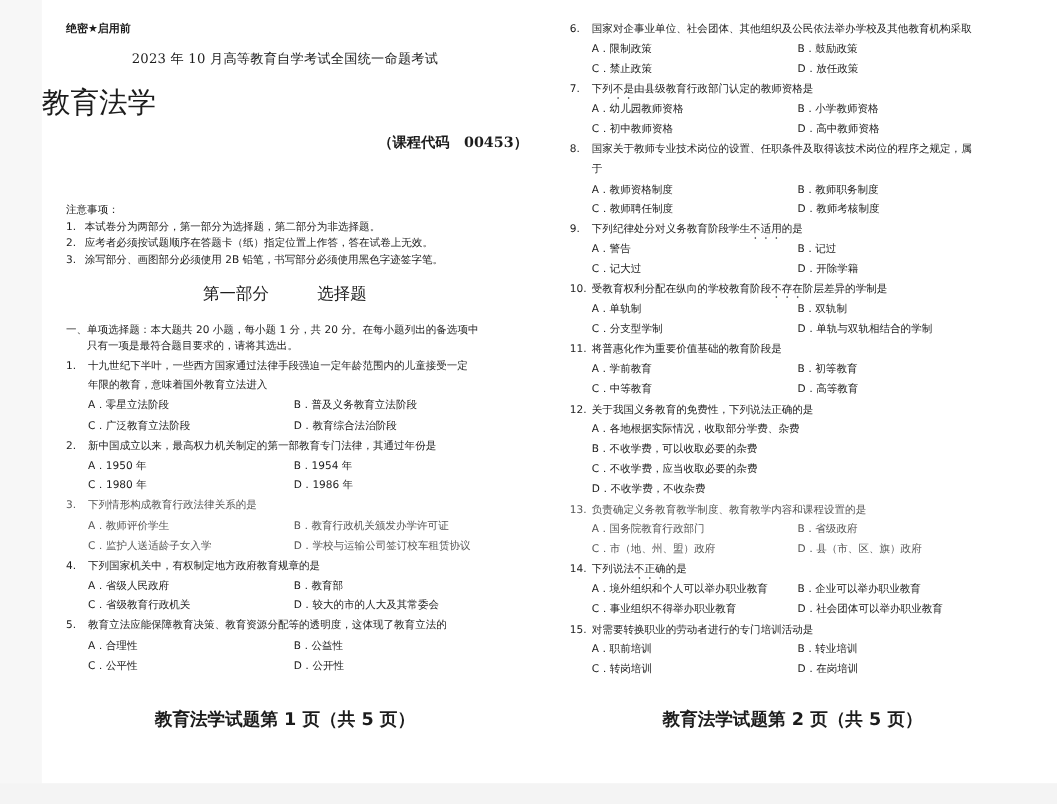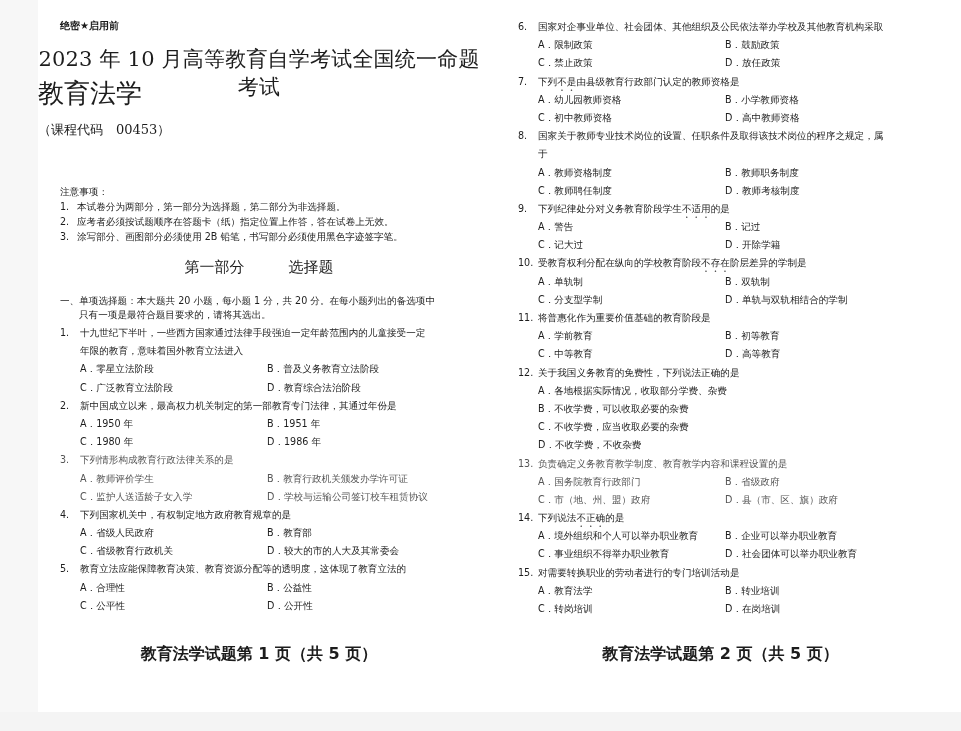--- a/index.html
+++ b/index.html
@@ -10,23 +10,23 @@
     color: #1c1c1c;
     position: relative;
   }
   .edge-left { position: absolute; left: 0; top: 0; width: 38px; height: 731px; background: #f7f7f7; }
   .edge-bottom { position: absolute; left: 0; top: 712px; width: 961px; height: 19px; background: #f4f4f4; }
   .page { position: absolute; top: 0; height: 712px; }
   .page-left { left: 38px; width: 442px; }
   .page-right { left: 480px; width: 481px; }
 
   .secret { position: absolute; left: 22px; top: 19px; font-size: 10px; font-weight: bold; font-family: "DejaVu Sans", sans-serif; }
-  .exam-title { position: absolute; left: 0; width: 442px; top: 45px; text-align: center; font-size: 21px; letter-spacing: 0.2px; }
+  .exam-title { position: absolute; left: 0; width: 442px; top: 45px; text-align: center; font-size: 12px; letter-spacing: 0.2px; }
   .subject { position: absolute; left: 0; width: 442px; top: 76px; text-align: left; font-size: 26px; font-family: Liberation Sans, sans-serif; }
-  .code { position: absolute; left: 0; width: 442px; top: 121px; text-align: left; font-size: 13px; }
+  .code { position: absolute; left: 0; width: 442px; top: 121px; text-align: right; font-size: 13px; font-weight: bold; }
 
   .notes { position: absolute; left: 22px; top: 184px; font-size: 9.6px; line-height: 15px; font-family: "DejaVu Sans", sans-serif; }
   .notes .nitem { display: flex; }
   .notes .nnum { width: 17px; }
 
   .part-title { position: absolute; left: 0; width: 442px; top: 258px; text-align: center; font-size: 15px; font-family: "DejaVu Sans", sans-serif; }
   .part-title span { margin: 0 22px; }
 
   .instr { position: absolute; left: 22px; top: 294px; width: 400px; font-size: 9.6px; line-height: 13.5px; font-family: "DejaVu Sans", sans-serif; }
   .instr .l2 { padding-left: 19px; }
@@ -100,21 +100,21 @@
       </div>
     </div>
 
     <div>
       <div class="q">
           <span class="qnum">2.</span>
           <span class="qtext">新中国成立以来，最高权力机关制定的第一部教育专门法律，其通过年份是</span>
         </div>
       <div class="opts">
         <div class="opt">A．1950 年</div>
-        <div class="opt">B．1951 年</div>
+        <div class="opt">B．1954 年</div>
         <div class="opt">C．1980 年</div>
         <div class="opt">D．1986 年</div>
       </div>
     </div>
 
     <div class="faded">
       <div class="q">
           <span class="qnum">3.</span>
           <span class="qtext">下列情形构成教育行政法律关系的是</span>
         </div>
@@ -276,21 +276,21 @@
         <div class="opt">D．社会团体可以举办职业教育</div>
       </div>
     </div>
 
     <div>
       <div class="q">
           <span class="qnum">15.</span>
           <span class="qtext">对需要转换职业的劳动者进行的专门培训活动是</span>
         </div>
       <div class="opts">
-        <div class="opt">A．教育法学</div>
+        <div class="opt">A．职前培训</div>
         <div class="opt">B．转业培训</div>
         <div class="opt">C．转岗培训</div>
         <div class="opt">D．在岗培训</div>
       </div>
     </div>
   </div>
 
   <div class="footer footer-right">教育法学试题第 2 页（共 5 页）</div>
 </div>
 

